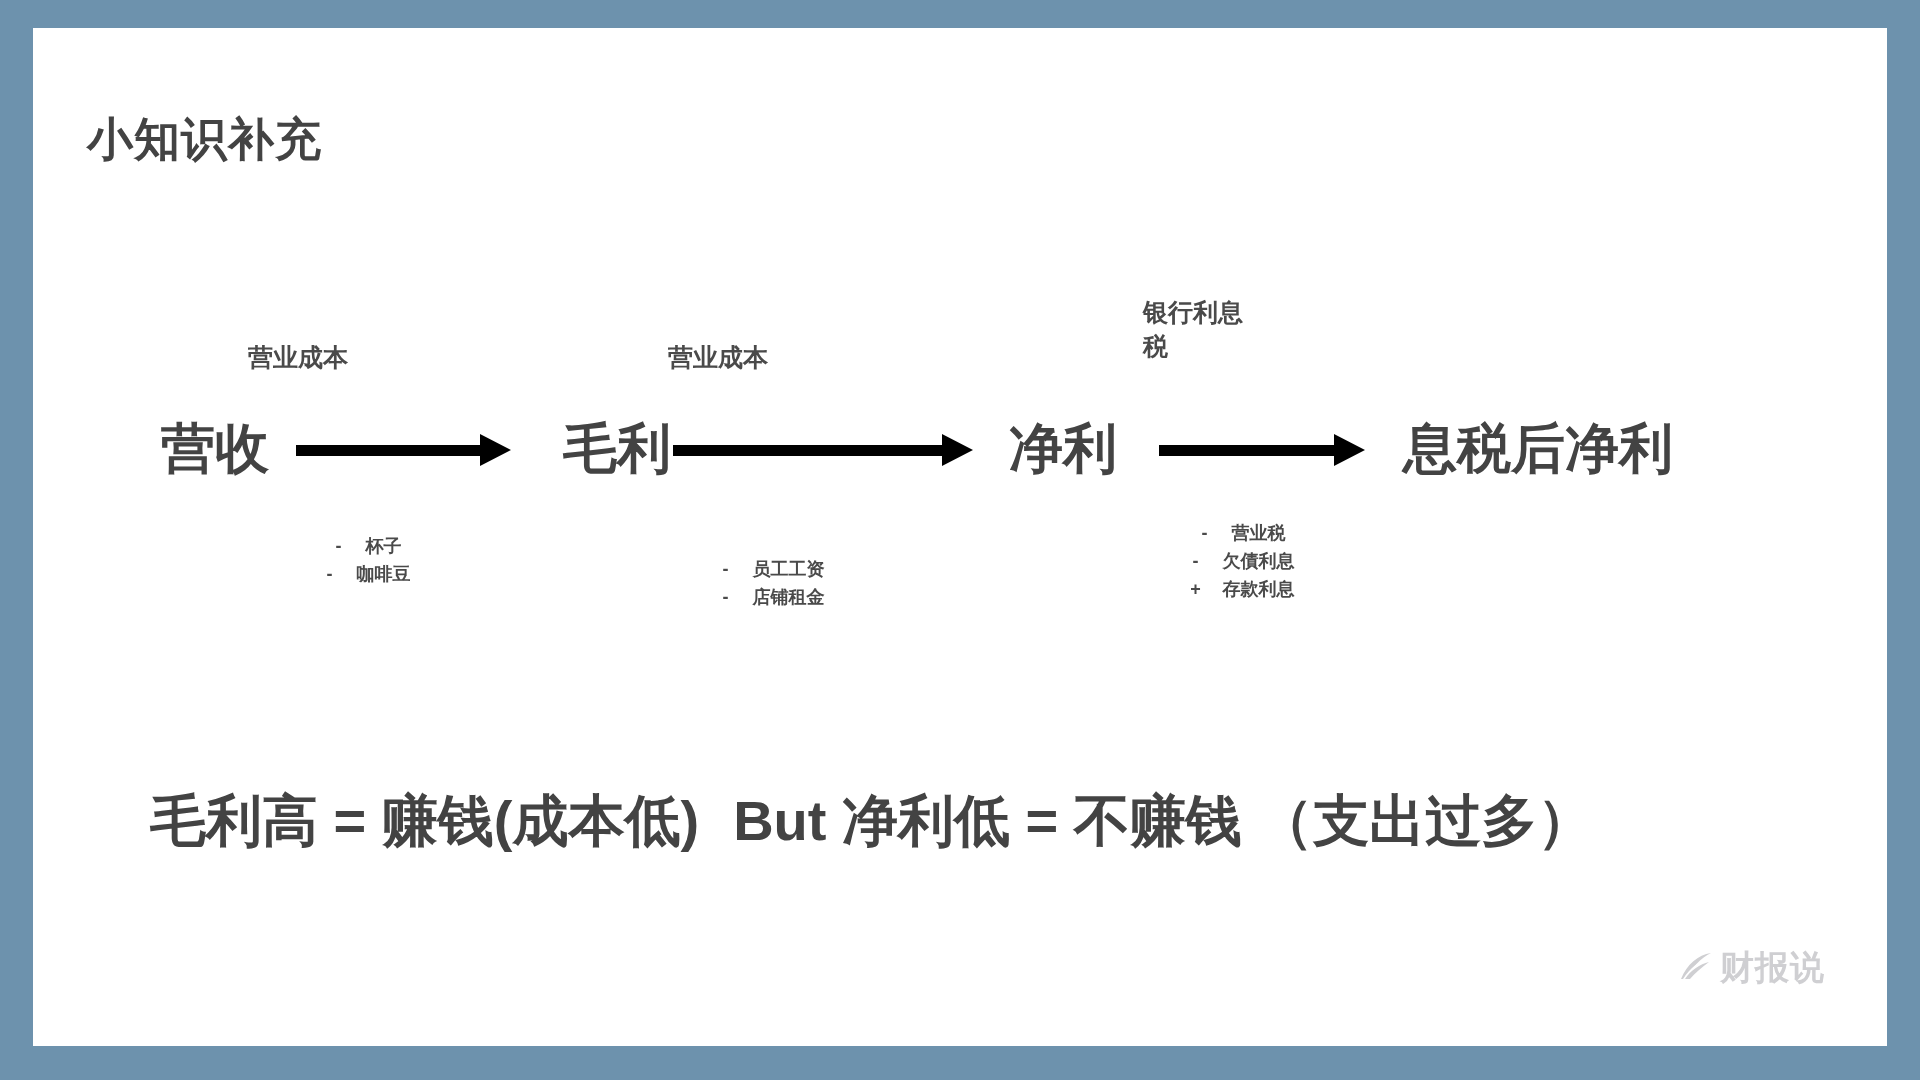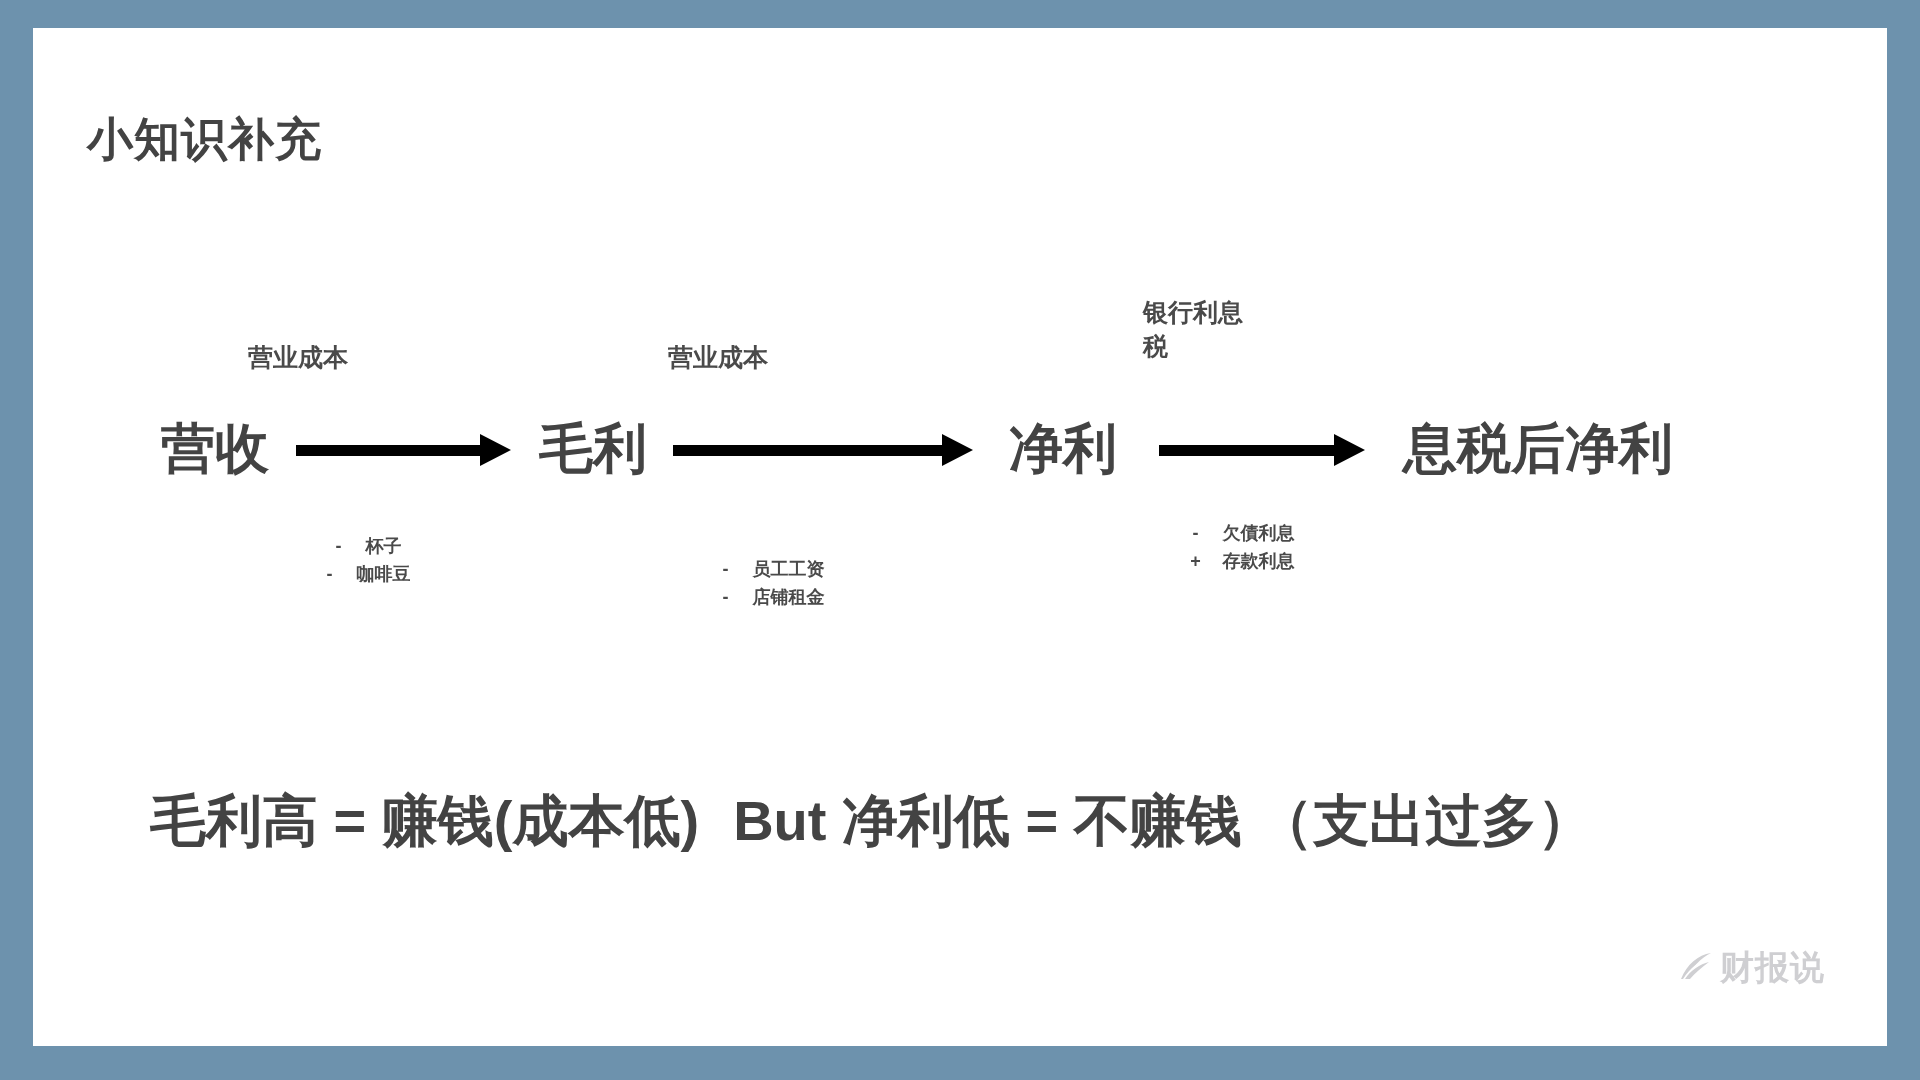--- a/index.html
+++ b/index.html
@@ -176,21 +176,21 @@
         <span>营业成本</span>
       </div>
 
       <div class="arrow-label" style="left:1110px; top:268px; width:185px;">
         <span>银行利息</span><br>
         <span>税</span>
       </div>
 
       <div class="flow-node" style="left:128px; top:393px;">营收</div>
 
-      <div class="flow-node" style="left:506px; top:393px;text-align:center;">毛利</div>
+      <div class="flow-node" style="left:530px; top:393px;text-align:center;">毛利</div>
 
       <div class="flow-node" style="left:976px; top:393px;">净利</div>
 
       <div class="flow-node" style="left:1370px; top:393px;">息税后净利</div>
 
       <div class="flow-arrow" style="left:263px; top:417px; width:215px;">
         <div class="shaft" style="width:186px;"></div>
         <div class="head" style="left:184px;"></div>
       </div>
 
@@ -216,20 +216,23 @@
       <div class="bullet-list" style="left:620px; top:492px; width:235px;margin-top:36px;">
         <span class="bullet-row">
           <span class="bullet-mark">-</span><span class="bullet-text">员工工资</span>
         </span>
         <span class="bullet-row">
           <span class="bullet-mark">-</span><span class="bullet-text">店铺租金</span>
         </span>
       </div>
 
       <div class="bullet-list" style="left:1090px; top:492px; width:235px;">
+        <span class="bullet-row">
+          <span class="bullet-mark">-</span><span class="bullet-text">营业税</span>
+        </span>
         <span class="bullet-row">
           <span class="bullet-mark">-</span><span class="bullet-text">欠債利息</span>
         </span>
         <span class="bullet-row">
           <span class="bullet-mark">+</span><span class="bullet-text">存款利息</span>
         </span>
       </div>
 
     </div>
 

